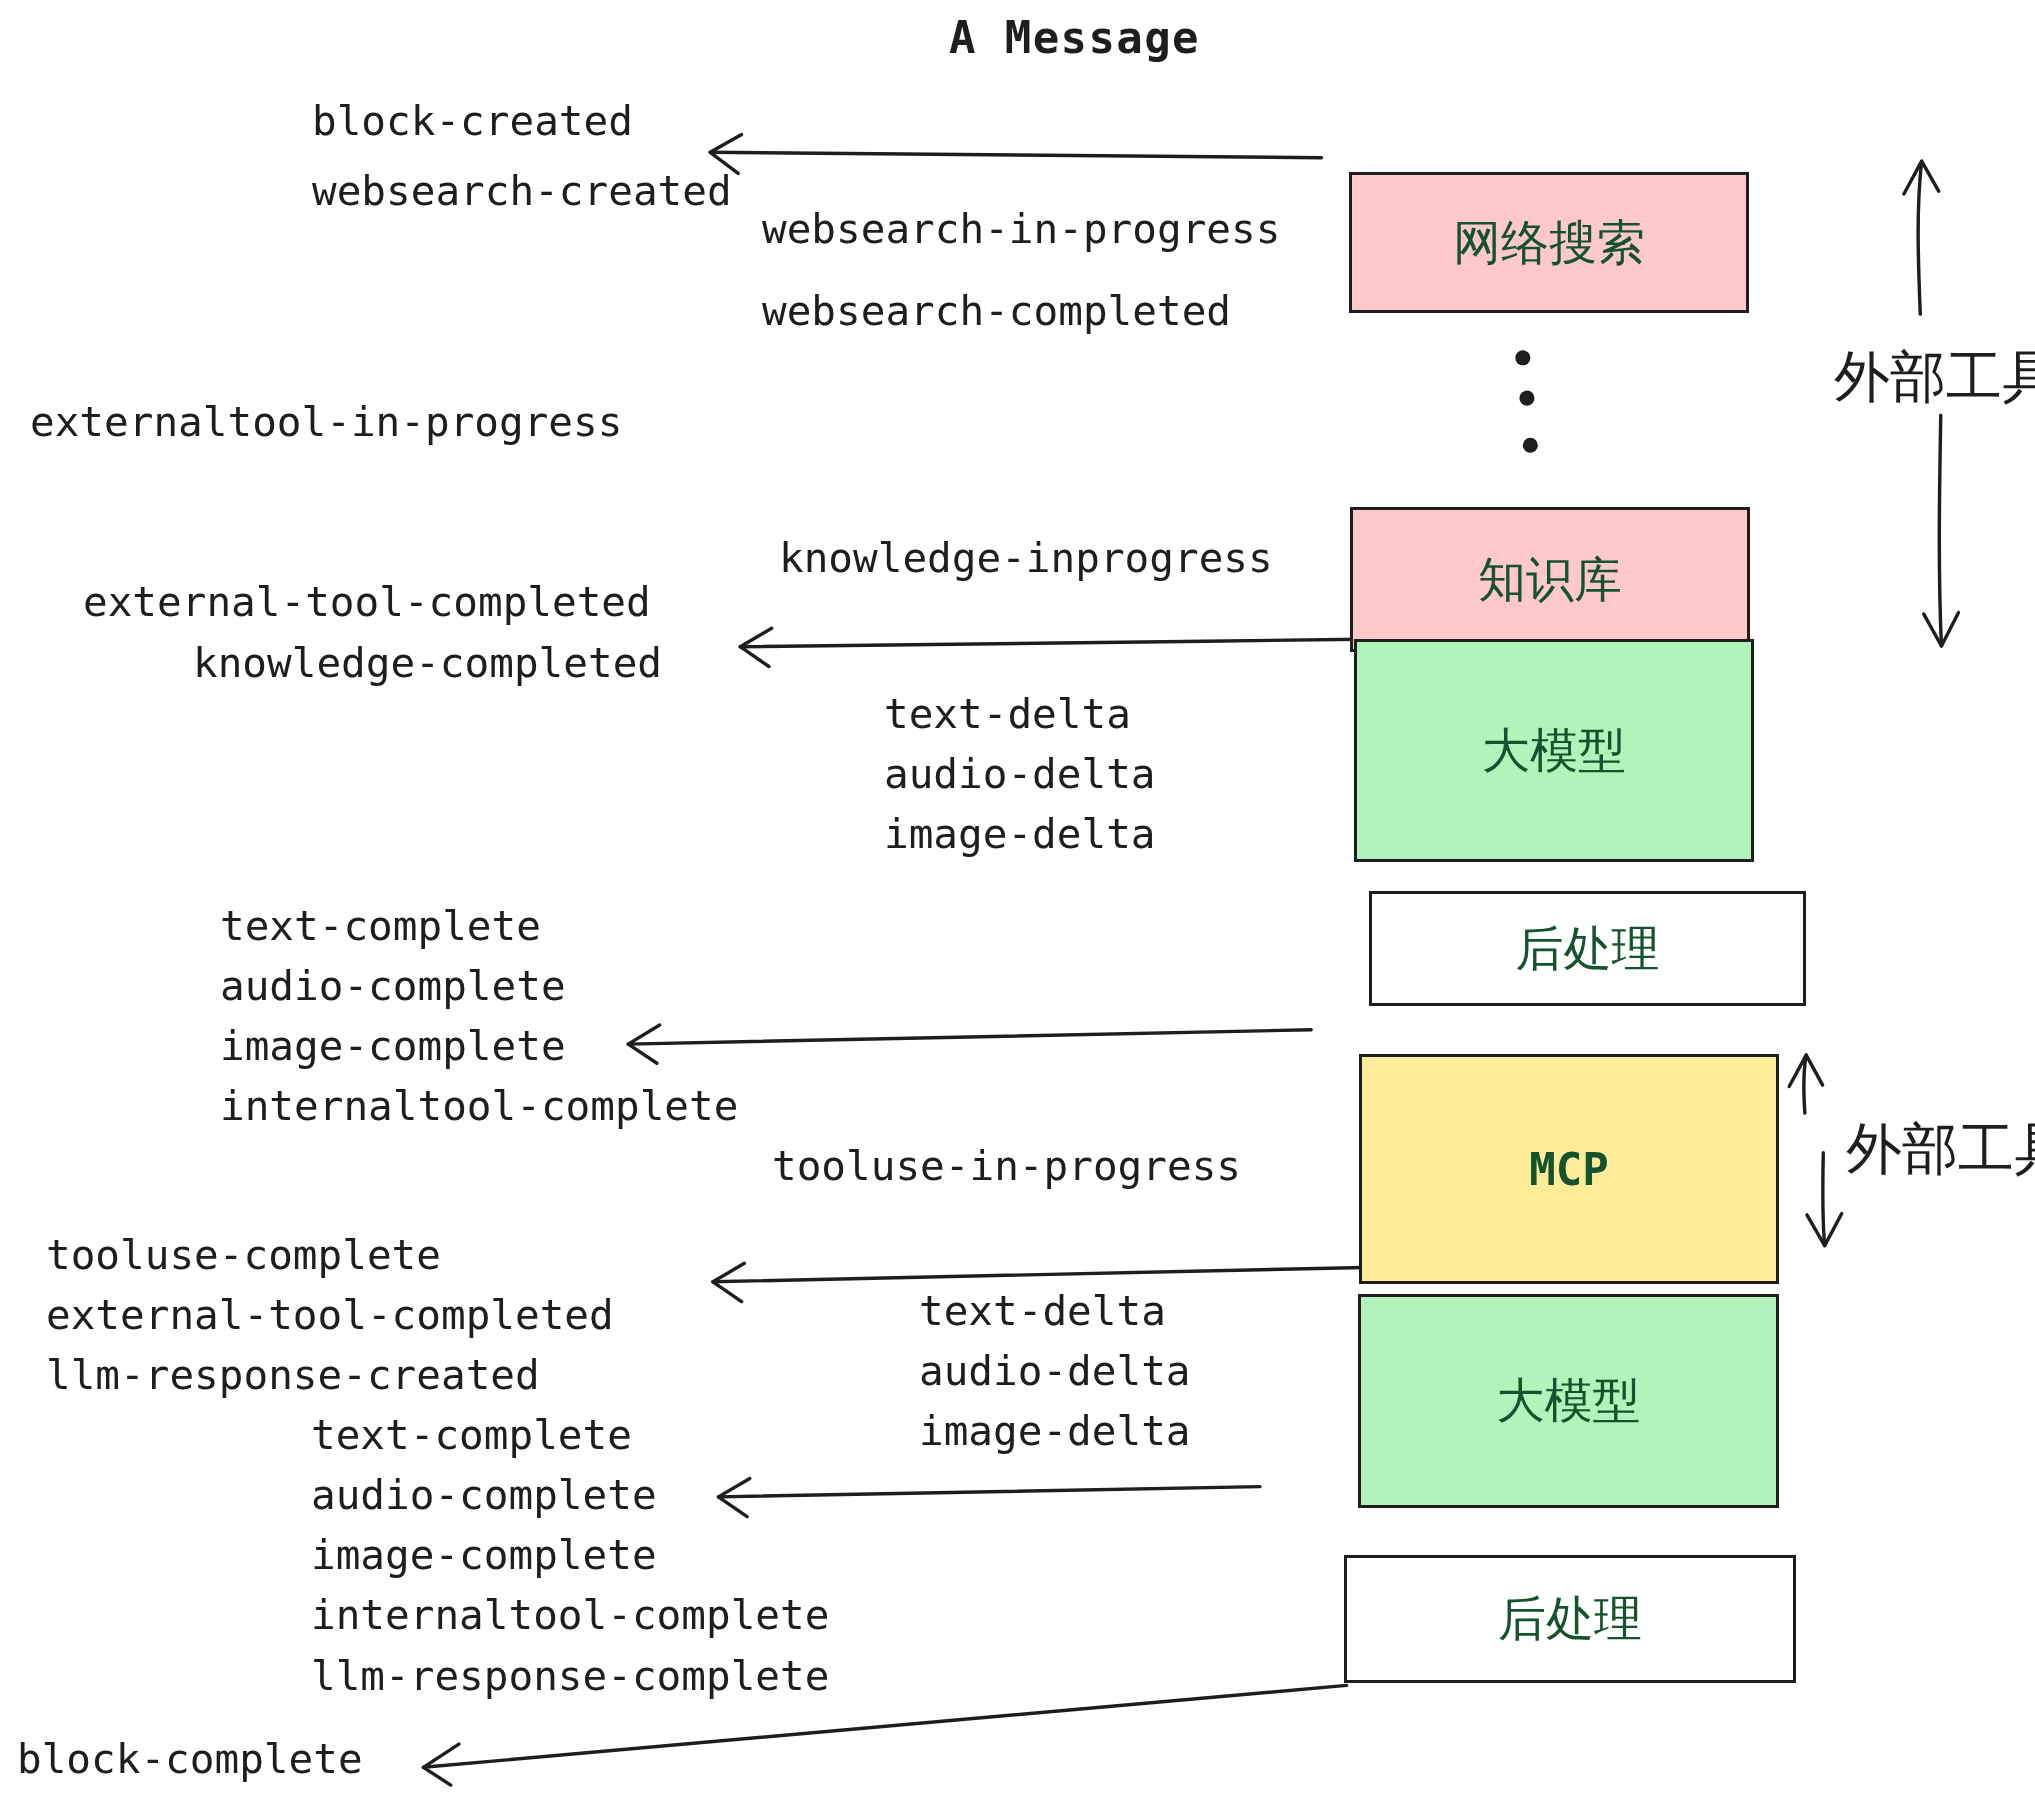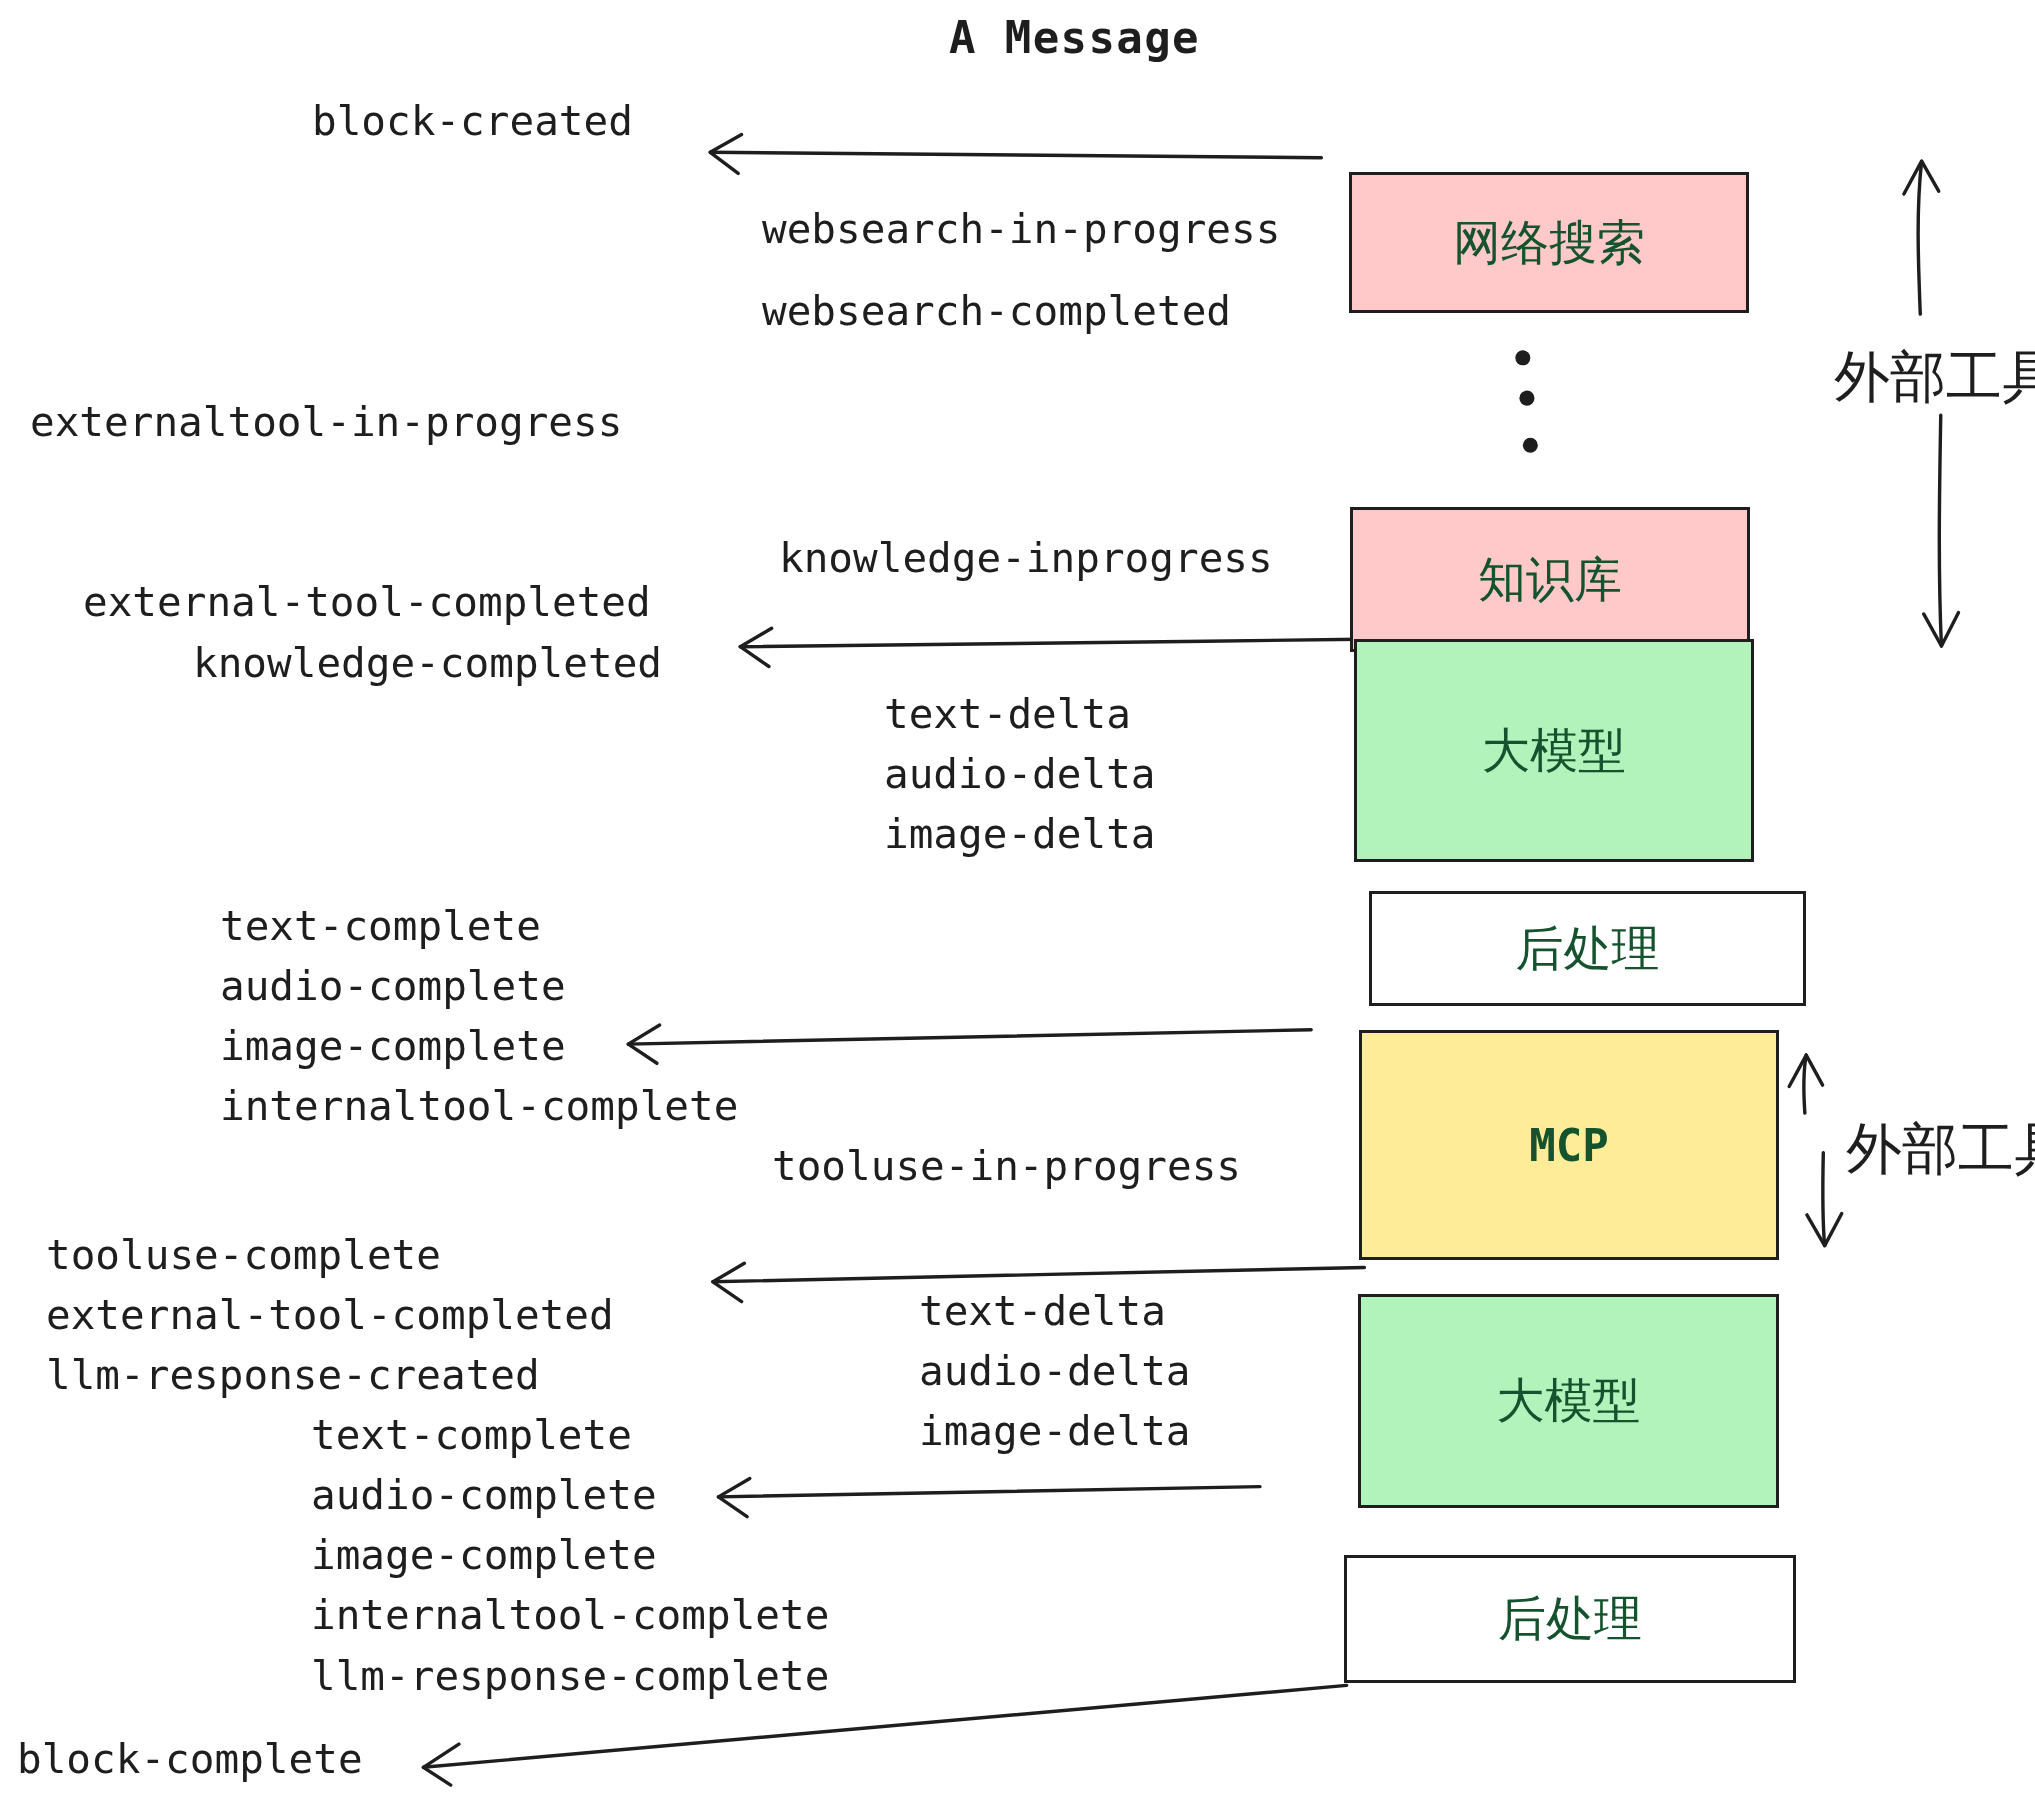--- a/index.html
+++ b/index.html
@@ -10,21 +10,21 @@
   .title{position:absolute;left:949px;top:12.3px;font-size:44px;font-weight:bold;
          letter-spacing:1.4px;white-space:nowrap;text-align:right;}
   .ev{position:absolute;font-size:41px;letter-spacing:0px;white-space:nowrap;line-height:1;}
   .box{position:absolute;border:3.4px solid #1e1e1e;display:flex;align-items:center;
        justify-content:center;box-sizing:border-box;}
   .box .lbl{font-family:"DejaVu Sans","Liberation Sans",sans-serif;font-size:48px;
        color:#14532d;white-space:nowrap;}
   .box .lbl.code{font-family:"DejaVu Sans Mono",monospace;font-size:44px;font-weight:bold;}
   .pink{background:#ffc9c9;}
   .green{background:#b2f2bb;}
-  .yellow{background:#ffec99;}
+  .yellow{background:#ffec99;margin-top:24px;}
   .whitebox{background:#ffffff;}
   .side-label{position:absolute;font-family:"DejaVu Sans","Liberation Sans",sans-serif;
        font-size:56px;white-space:nowrap;color:#1e1e1e;margin-left:19px;}
 </style>
 </head>
 <body>
 
 <div class="canvas">
 
   <svg class="arrows" viewBox="0 0 2980 2630" xmlns="http://www.w3.org/2000/svg" fill="none" stroke="#1e1e1e" stroke-width="5" stroke-linecap="round">
@@ -80,20 +80,21 @@
     <g fill="#1e1e1e" stroke="none">
       <circle cx="2230" cy="524" r="11"></circle>
       <circle cx="2236" cy="583" r="11"></circle>
       <circle cx="2241" cy="652" r="11"></circle>
     </g>
   </svg>
 
   <div class="title">A Message</div>
 
   <div class="ev" style="left:312px;top:101px">block-created</div>
+  <div class="ev" style="left:312px;top:171px">websearch-created</div>
   <div class="ev" style="left:762px;top:291px">websearch-completed</div>
   <div class="ev" style="left:762px;top:209px">websearch-in-progress</div>
   <div class="ev" style="left:30px;top:402px">externaltool-in-progress</div>
   <div class="ev" style="left:779px;top:538px">knowledge-inprogress</div>
   <div class="ev" style="left:83px;top:582px">external-tool-completed</div>
   <div class="ev" style="left:193px;top:643px">knowledge-completed</div>
   <div class="ev" style="left:884px;top:694px">text-delta</div>
   <div class="ev" style="left:884px;top:754px">audio-delta</div>
   <div class="ev" style="left:884px;top:814px">image-delta</div>
   <div class="ev" style="left:220px;top:906px">text-complete</div>

